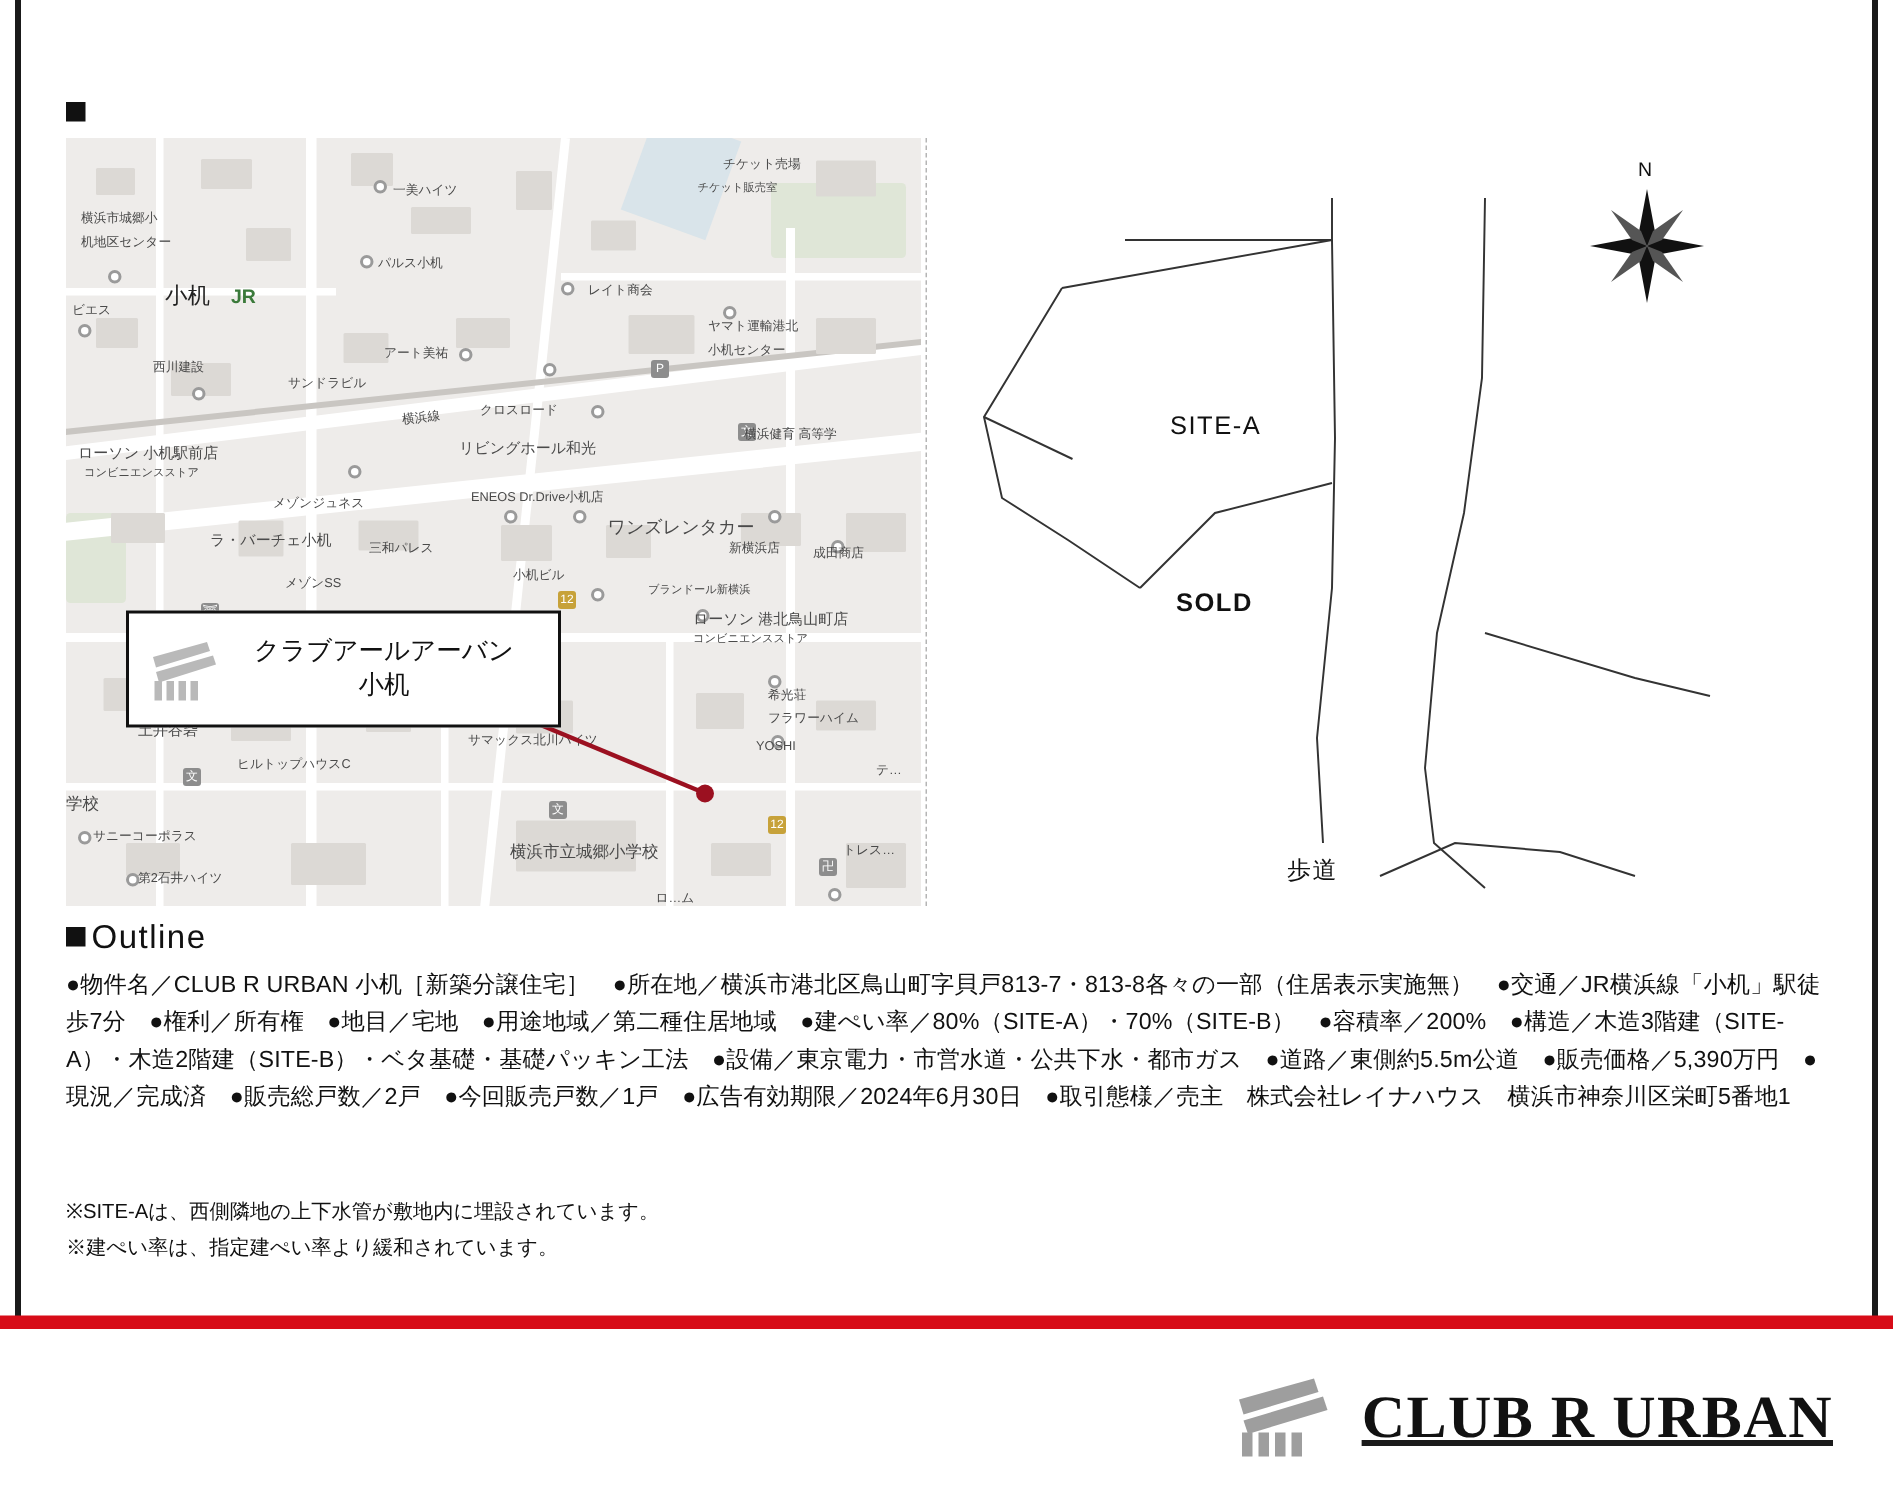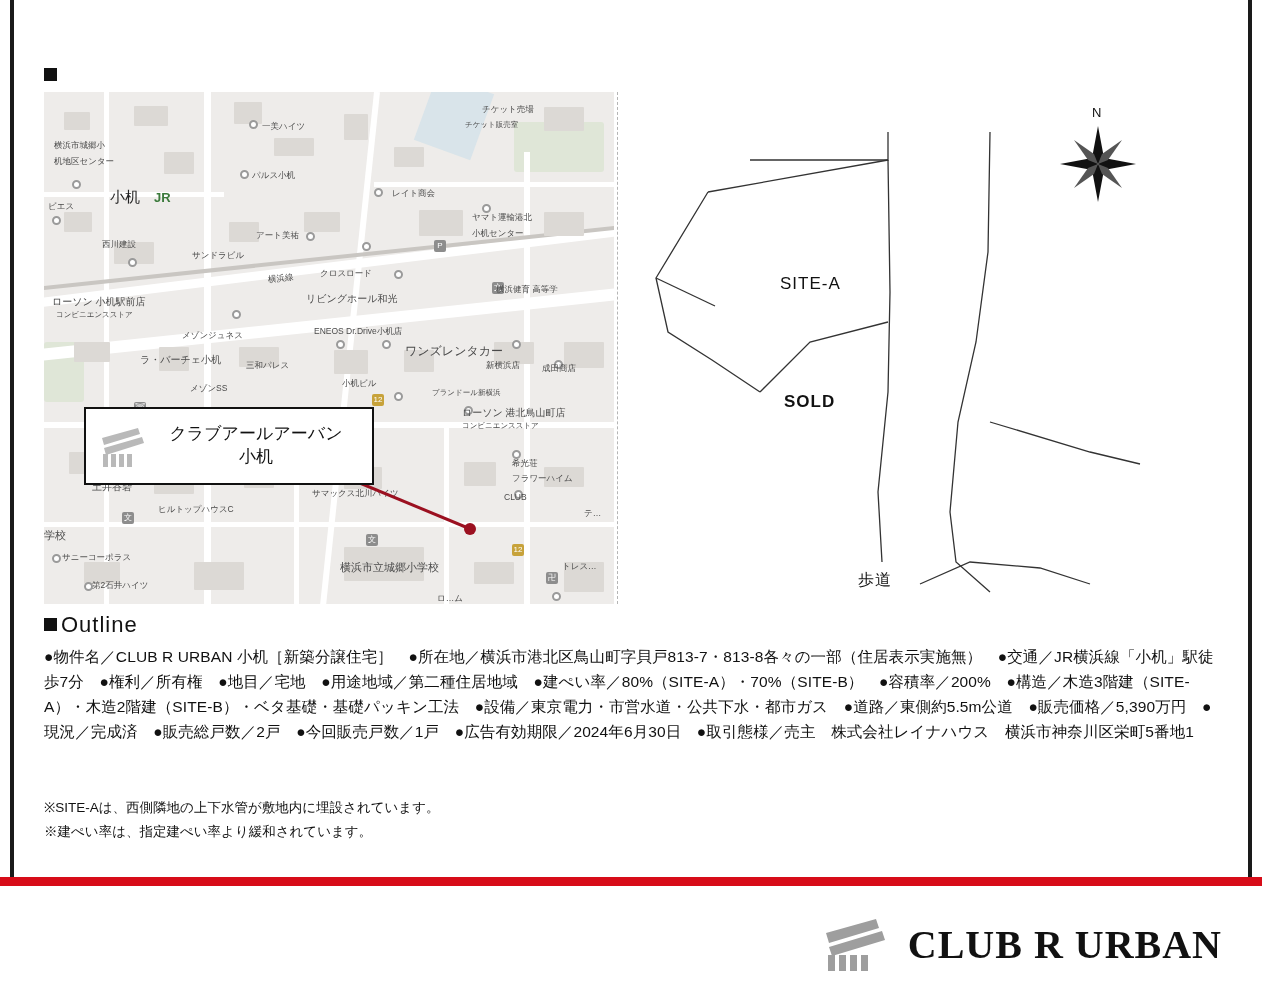--- a/index.html
+++ b/index.html
@@ -120,21 +120,21 @@
 
   
   .red-bar {
     position:absolute; left:0; top:877px; width:1262px; height:9px; background:#d70c18;
   }
   .footer {
     position:absolute; left:0; top:886px; width:1262px; height:122px; background:#fff;
   }
   .footer-logo {
     position:absolute; right: 40px; top: 30px;
-    display:flex; align-items:center; gap:14px;
+    display:flex; align-items:center; gap:14px;text-decoration:underline;
   }
   .footer-logo-mark { width:72px; height:56px; }
   .footer-logo-text {
     font-family:"Liberation Serif", serif;
     font-size:40px; font-weight:700; letter-spacing:1px; color:#111;
   }
 </style>
 </head>
 <body>
 
@@ -264,21 +264,21 @@
     <div class="poi" style="left:298px; top:286px;">小机ビル</div>
     <div class="poi" style="left:388px; top:296px; font-size:7.5px;">ブランドール新横浜</div>
     <div class="poi" style="left:418px; top:314px; font-size:10px;">ローソン 港北鳥山町店</div>
     <div class="poi" style="left:418px; top:329px; font-size:7.5px;">コンビニエンスストア</div>
     <div class="poi" style="left:281px; top:334px;">QP壱番館</div>
     <div class="poi" style="left:468px; top:366px;">希光荘</div>
     <div class="poi" style="left:468px; top:381px;">フラワーハイム</div>
     <div class="poi" style="left:268px; top:396px;">サマックス北川ハイツ</div>
     <div class="poi" style="left:48px;  top:388px; font-size:10px;">土井谷砦</div>
     <div class="poi" style="left:114px; top:412px;">ヒルトップハウスC</div>
-    <div class="poi" style="left:460px; top:400px;">CLUB</div>
+    <div class="poi" style="left:460px; top:400px;">YOSHI</div>
     <div class="poi" style="left:540px; top:416px;">テ…</div>
     <div class="poi" style="left:518px; top:433px;margin-top:36px;">トレス…</div>
     <div class="poi" style="left:0px;   top:436px; font-size:11px;">学校</div>
     <div class="poi" style="left:18px;  top:460px;">サニーコーポラス</div>
     <div class="poi" style="left:296px; top:468px; font-size:11px;">横浜市立城郷小学校</div>
     <div class="poi" style="left:48px;  top:488px;">第2石井ハイツ</div>
     <div class="poi" style="left:393px; top:501px;">ロ…ム</div>
 
     <svg class="map-pointer" viewBox="0 0 570 512">
       <line x1="270" y1="372" x2="424" y2="436" stroke="#9b1020" stroke-width="3"></line>

